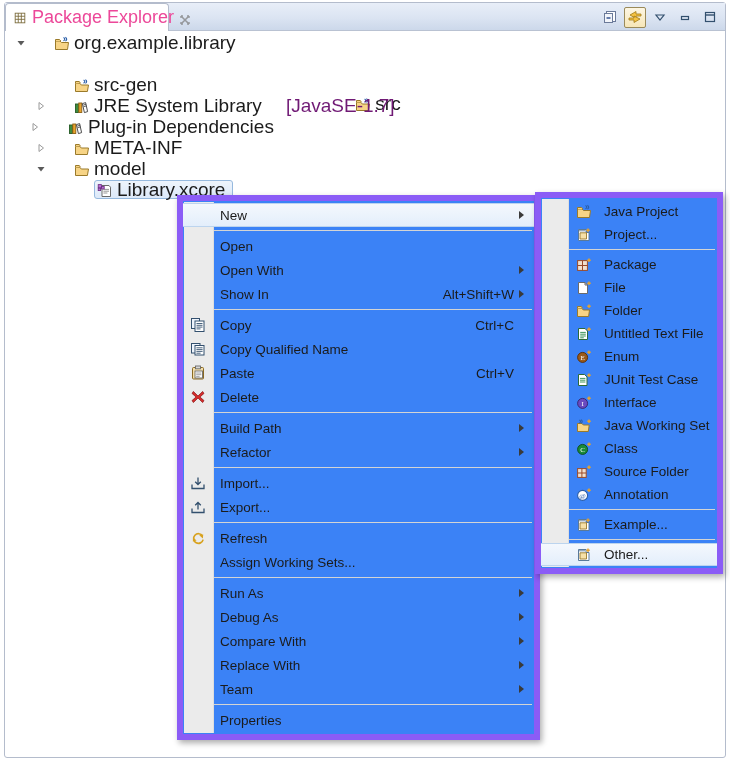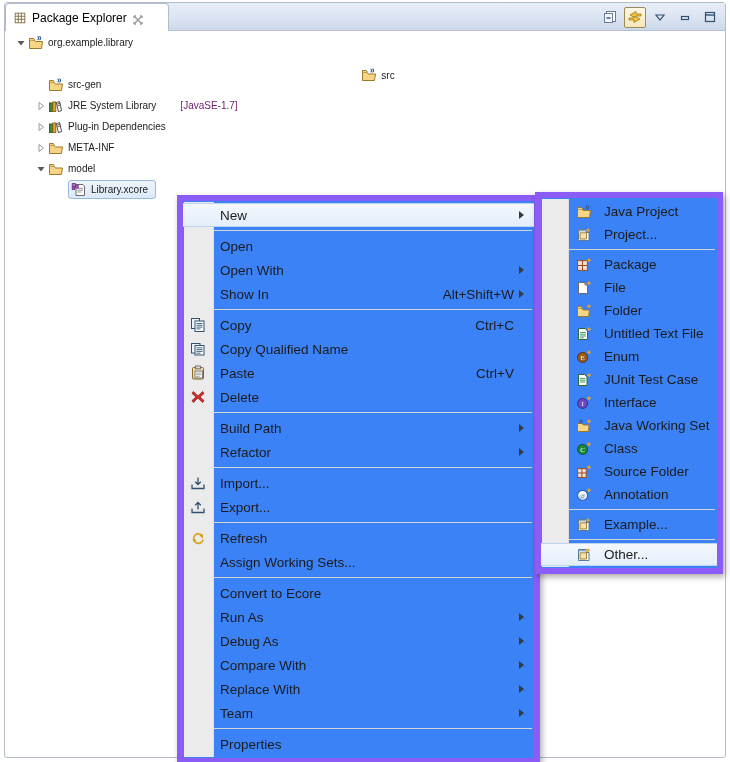--- a/index.html
+++ b/index.html
@@ -45,22 +45,22 @@
     border: 1px solid #b4bccc;
     border-top-left-radius: 4px;
     border-top-right-radius: 4px;
     border-bottom: none;
     box-sizing: border-box;
     display: flex;
     align-items: center;
     gap: 5px;
   }
   .tab-title {
-    font-size: 12px;
-    color: #000000;
+    font-size: 18px;
+    color: #ec4899;
     white-space: nowrap;
   }
 
   .tab-icon { width: 14px; height: 14px; flex: 0 0 auto; }
   .close-x  { width: 12px; height: 12px; flex: 0 0 auto; opacity: .75; }
 
   
   .view-toolbar {
     position: absolute;
     right: 4px; top: 3px;
@@ -87,23 +87,24 @@
     left: 1px; top: 29px;
     right: 1px; bottom: 1px;
     background: #ffffff;
     overflow: hidden;
   }
   .tree-row {
     position: relative;
     height: 21px;
     display: flex;
     align-items: center;
-    font-size: 10px;
+    font-size: 19px;
     color: #1b1b1b;
     white-space: nowrap;
+    gap: 26px;
   }
   .twisty {
     width: 14px; height: 14px;
     flex: 0 0 auto;
     display: flex; align-items: center; justify-content: center;
   }
   .row-icon { width: 16px; height: 16px; flex: 0 0 auto; margin-right: 4px; }
   .row-label { padding-right: 2px; }
   .row-suffix { color: #701a75; margin-left: 22px; }
 
@@ -304,21 +305,21 @@
             <span class="row-icon"><svg viewBox="0 0 16 16">
                 <rect x="1.5" y="5" width="3" height="8.5" fill="#3f8a3f" stroke="#245a24" stroke-width=".9"></rect>
                 <rect x="4.8" y="4" width="3" height="9.5" fill="#e8a32c" stroke="#8a5e12" stroke-width=".9"></rect>
                 <path d="M8.4 4.6 L11.6 3.6 L13.6 12.6 L10.4 13.6 Z" fill="#ffffff" stroke="#3a3a3a" stroke-width=".9"></path>
                 <path d="M9.4 6 L12.2 5.2 M9.7 7.6 L12.5 6.9" stroke="#3a3a3a" stroke-width=".8"></path>
               </svg></span>
             <span class="row-label">JRE System Library</span>
             <span class="row-suffix">[JavaSE-1.7]</span>
           </span>
         </div>
-        <div class="tree-row" style="padding-left: 28px;">
+        <div class="tree-row" style="padding-left: 22px;">
           <span class="twisty">
             <svg width="10" height="10" viewBox="0 0 10 10">
               <path d="M3 1.5 L3 8.5 L7.5 5 Z" fill="none" stroke="#9a9a9a" stroke-width="1"></path>
             </svg>
           </span>
           <span class="sel-box">
             <span class="row-icon"><svg viewBox="0 0 16 16">
                 <rect x="1.5" y="5" width="3" height="8.5" fill="#3f8a3f" stroke="#245a24" stroke-width=".9"></rect>
                 <rect x="4.8" y="4" width="3" height="9.5" fill="#e8a32c" stroke="#8a5e12" stroke-width=".9"></rect>
                 <path d="M8.4 4.6 L11.6 3.6 L13.6 12.6 L10.4 13.6 Z" fill="#ffffff" stroke="#3a3a3a" stroke-width=".9"></path>
@@ -498,25 +499,20 @@
           <span class="mi-arrow"></span>
         </div>
         <div class="mi">
           <span class="mi-icon"></span>
           <span class="mi-label">Assign Working Sets...</span>
           <span class="mi-arrow"></span>
         </div>
         <div class="mi-sep"></div>
         <div class="mi">
           <span class="mi-icon"></span>
-          <span class="mi-label">Convert to Ecore</span>
-          <span class="mi-arrow"></span>
-        </div>
-        <div class="mi">
-          <span class="mi-icon"></span>
           <span class="mi-label">Run As</span>
           <span class="mi-arrow">
             <span class="arrow-tri"></span>
           </span>
         </div>
         <div class="mi">
           <span class="mi-icon"></span>
           <span class="mi-label">Debug As</span>
           <span class="mi-arrow">
             <span class="arrow-tri"></span>

